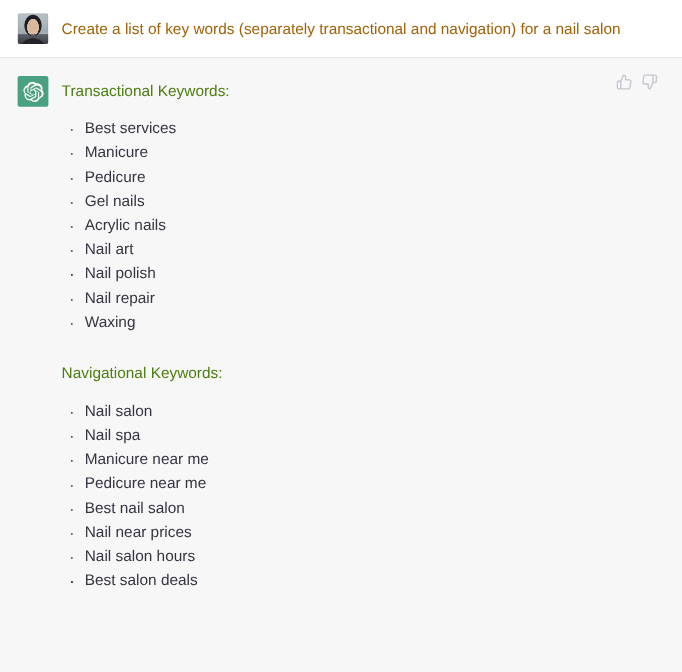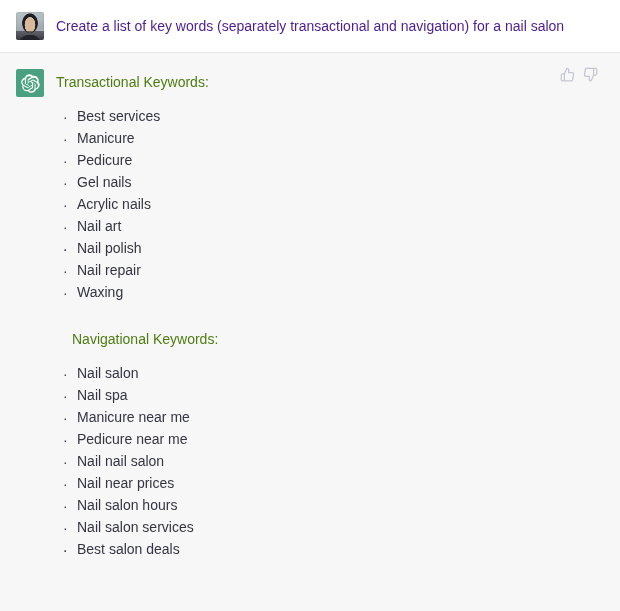--- a/index.html
+++ b/index.html
@@ -86,40 +86,39 @@
 
   
   .msg-body {
     flex: 1 1 auto;
     min-width: 0;
   }
 
   .user-text {
     font-size: 14px;
     line-height: 20px;
-    color: #4c1d95;
+    color: #a16207;
     padding-top: 4px;
   }
 
   .section-heading {
     font-size: 14px;
     line-height: 20px;
     color: #4d7c0f;
     margin: 0;
     padding-top: 3px;
   }
 
   .kw-list {
     list-style: none;
     margin: 14px 0 0 0;
     padding: 0;
   }
   .kw-list + .section-heading {
     margin-top: 22px;
-    margin-left: 16px;
   }
 
   .kw-item {
     font-size: 14px;
     line-height: 21.5px;
     color: #343541;
     position: relative;
     padding-left: 21px;
     margin: 0 0 0.5px 0;
   }
@@ -230,33 +229,32 @@
         <li class="kw-item">
           <span class="kw-bullet">·</span>
           <span>Manicure near me</span>
         </li>
         <li class="kw-item">
           <span class="kw-bullet">·</span>
           <span>Pedicure near me</span>
         </li>
         <li class="kw-item">
           <span class="kw-bullet">·</span>
-          <span>Nail nail salon</span>
+          <span>Best nail salon</span>
         </li>
         <li class="kw-item">
           <span class="kw-bullet">·</span>
           <span>Nail near prices</span>
         </li>
         <li class="kw-item">
           <span class="kw-bullet">·</span>
           <span>Nail salon hours</span>
         </li>
         <li class="kw-item">
           <span class="kw-bullet">·</span>
-          <span>Nail salon services</span>
         </li>
         <li class="kw-item">
           <span class="kw-bullet">·</span>
         </li>
         <li class="kw-item">
           <span class="kw-bullet">·</span>
           <span>Best salon deals</span>
         </li>
       </ul>
 

